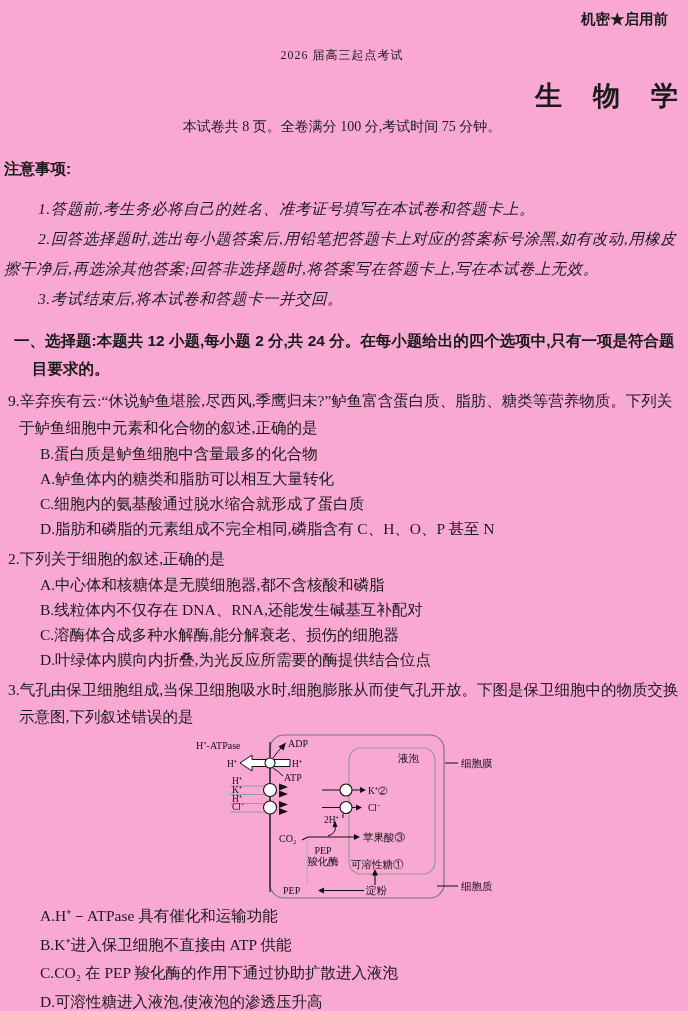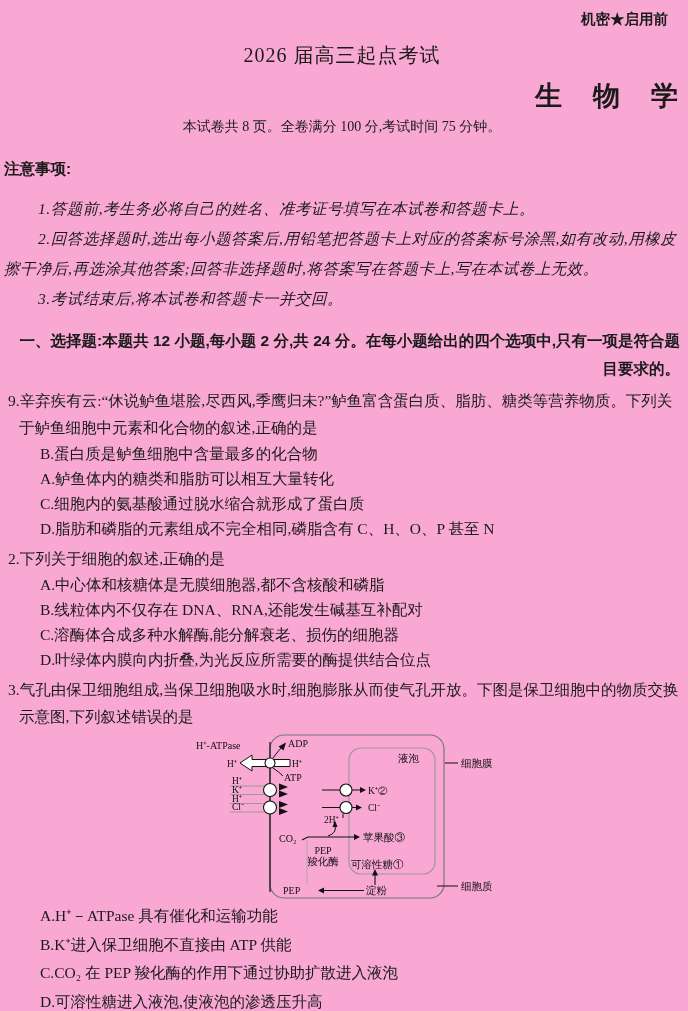--- a/index.html
+++ b/index.html
@@ -15,21 +15,21 @@
     padding:1px 8px 0 4px;
     overflow:hidden;
   }
   .classified {
     position:absolute; top:10px; right:20px;
     font-family:"Liberation Sans", sans-serif;
     font-weight:bold; font-size:14.5px;
   }
   .exam-title {
     margin-top:43px; text-align:center;
-    font-size:20px; line-height:23px; letter-spacing:1px;
+    font-size:12px; line-height:23px; letter-spacing:1px;
   }
   .subject {
     margin-top:14px; text-align:right;
     font-family:"Liberation Sans", sans-serif;
     font-weight:bold; font-size:27px; line-height:30px; letter-spacing:2px;
   }
   .meta { margin-top:8px; text-align:center; font-size:14px; line-height:16px; }
   .notice-heading {
     margin-top:25px;
     font-family:"Liberation Sans", sans-serif;
@@ -37,21 +37,21 @@
   }
   .notice-item {
     margin:0; text-indent:2.2em; line-height:30px;
     font-style:italic; letter-spacing:0.5px;
   }
   .notice-block { margin-top:16px; }
   .section-heading {
     margin-top:13px;
     font-family:"Liberation Sans", sans-serif;
     font-weight:bold; font-size:15.5px; line-height:28px;
-    padding-left:28px; text-indent:-18px;text-align:right;
+    padding-left:28px; text-indent:-18px;
   }
   .question { margin-top:4px; }
   .stem { line-height:27px; padding-left:15px; text-indent:-11px; }
   .option { line-height:25px; padding-left:36px; }
   .q3-option { line-height:28.5px; padding-left:36px; }
   .figure { position:relative; height:172px; }
   .figure svg { position:absolute; left:190px; top:0; }
   .footer {
     margin-top:3px; text-align:center; font-size:15px; line-height:17px;
   }

